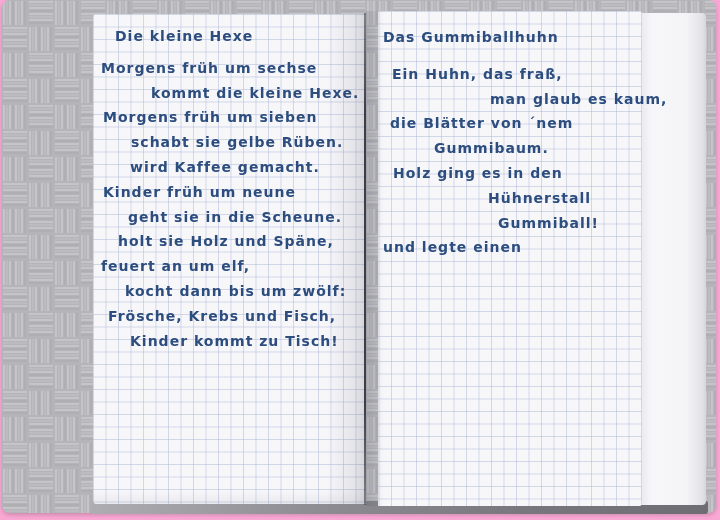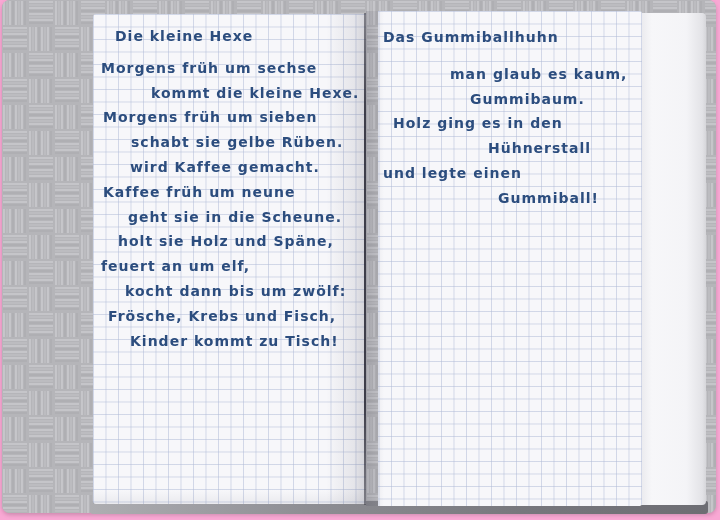--- a/index.html
+++ b/index.html
@@ -162,37 +162,39 @@
   <div class="fore-edge"></div>
 
   <div class="page page-left">
     <div class="poem poem-left">
       <div class="title" style="margin-left:14px">Die kleine Hexe</div>
       <div class="line" style="">Morgens früh um sechse</div>
       <div class="line" style="margin-left:50px">kommt die kleine Hexe.</div>
       <div class="line" style="margin-left:2px">Morgens früh um sieben</div>
       <div class="line" style="margin-left:30px">schabt sie gelbe Rüben.</div>
       <div class="line" style="margin-left:29px">wird Kaffee gemacht.</div>
-      <div class="line" style="margin-left:2px">Kaffee früh um neune</div>
+      <div class="line" style="margin-left:2px">Kinder früh um neune</div>
       <div class="line" style="margin-left:27px">geht sie in die Scheune.</div>
       <div class="line" style="margin-left:17px">holt sie Holz und Späne,</div>
       <div class="line" style="margin-left:0px">feuert an um elf,</div>
       <div class="line" style="margin-left:24px">kocht dann bis um zwölf:</div>
       <div class="line" style="margin-left:7px">Frösche, Krebs und Fisch,</div>
       <div class="line" style="margin-left:29px">Kinder kommt zu Tisch!</div>
     </div>
   </div>
 
   <div class="page page-right">
     <div class="poem poem-right">
       <div class="title" style="margin-left:5px">Das Gummiballhuhn</div>
-      <div class="line" style="margin-left:72px">man glaub es kaum,</div>
-      <div class="line" style="margin-left:92px">Gummibaum.</div>
+      <div class="line" style="margin-left:14px">Ein Huhn, das fraß,</div>
+      <div class="line" style="margin-left:112px">man glaub es kaum,</div>
+      <div class="line" style="margin-left:12px">die Blätter von ´nem</div>
+      <div class="line" style="margin-left:56px">Gummibaum.</div>
       <div class="line" style="margin-left:15px">Holz ging es in den</div>
       <div class="line" style="margin-left:110px">Hühnerstall</div>
+      <div class="line" style="margin-left:120px">Gummiball!</div>
       <div class="line" style="margin-left:5px">und legte einen</div>
-      <div class="line" style="margin-left:120px">Gummiball!</div>
     </div>
   </div>
 
   <div class="spine-line"></div>
 
 </div>
 
 </body></html>

